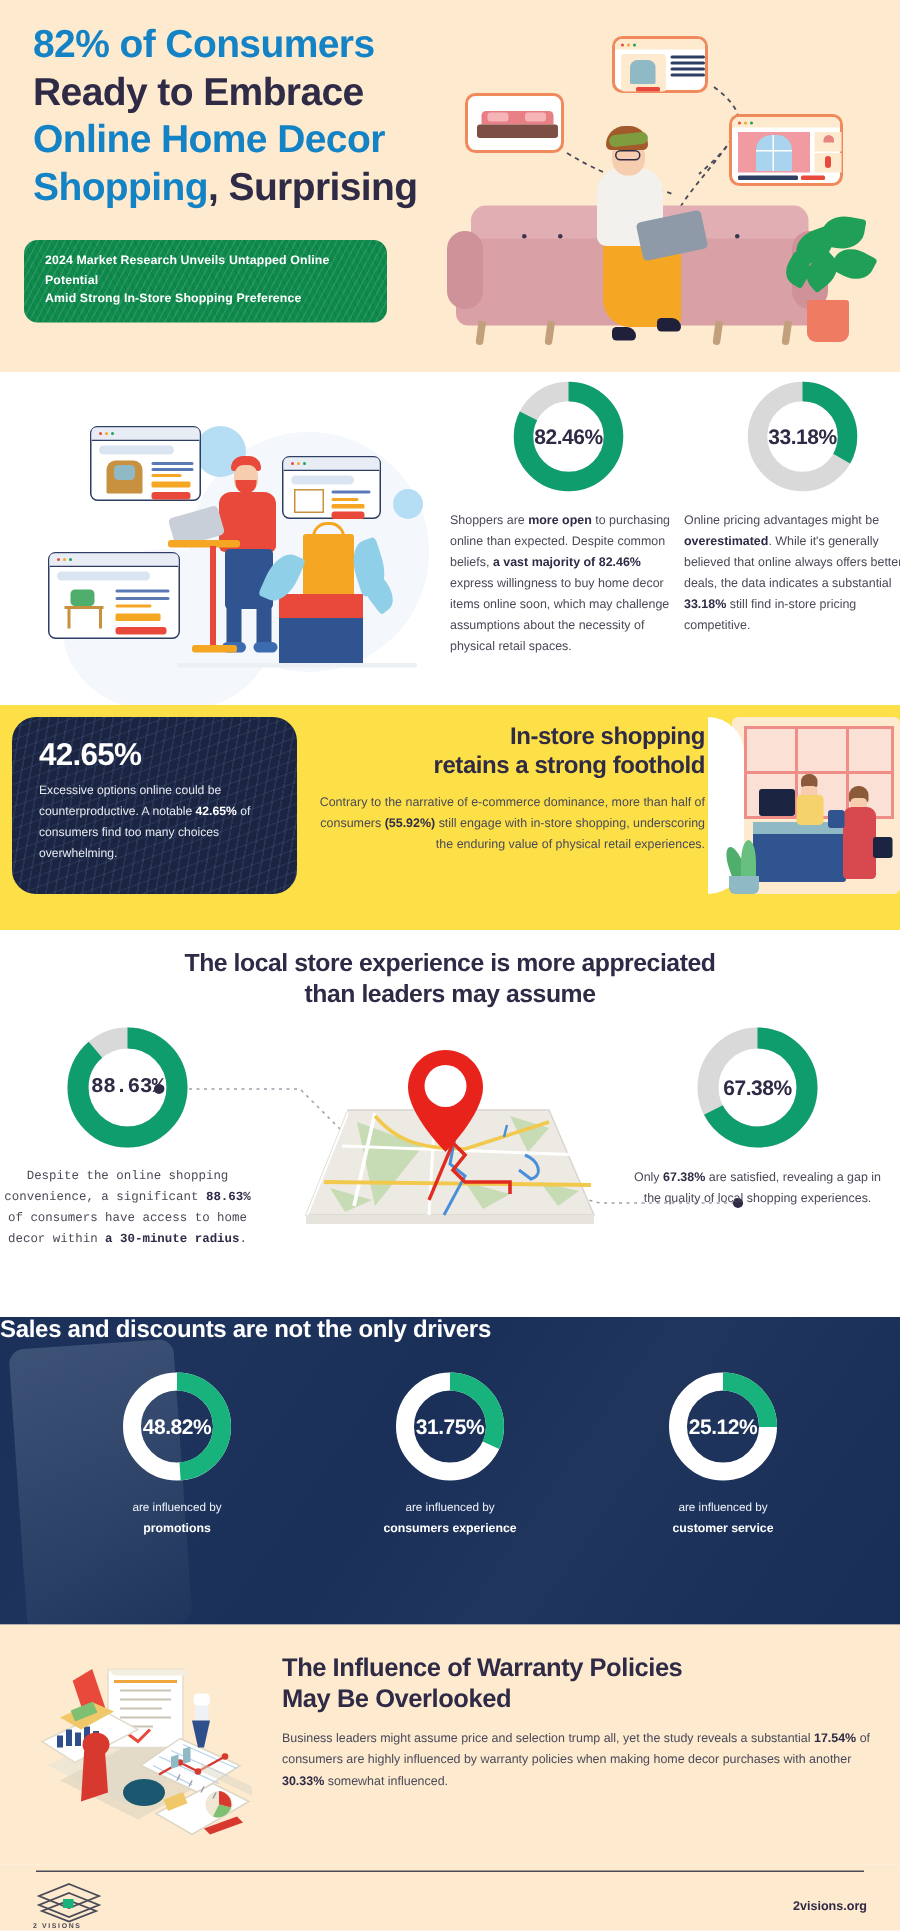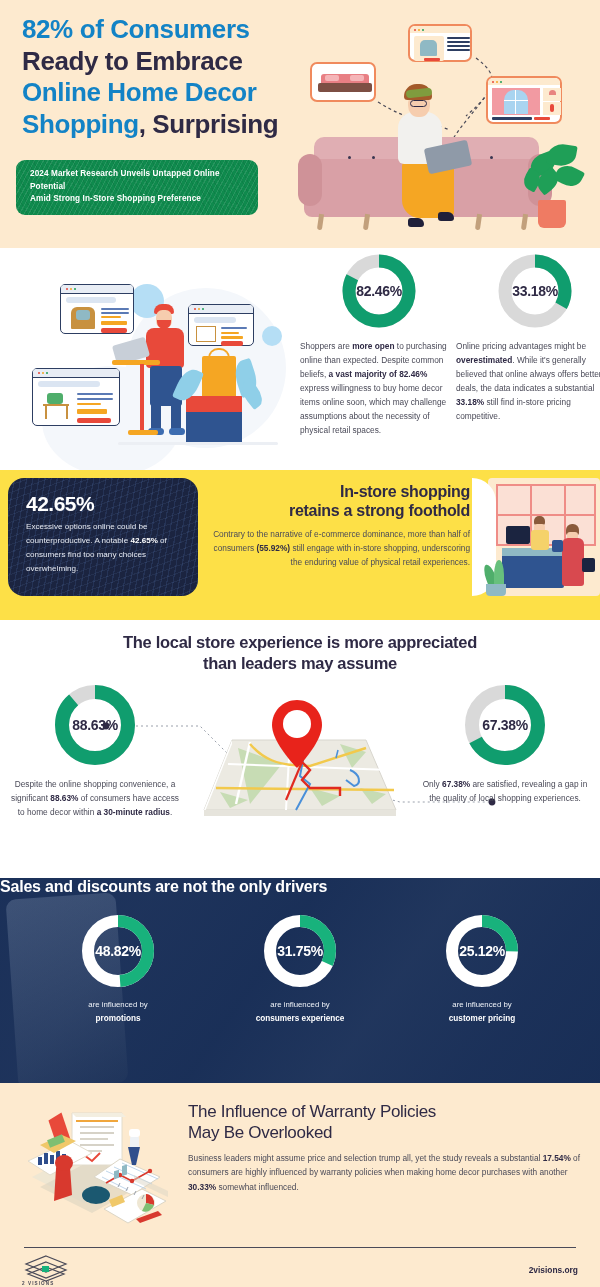--- a/index.html
+++ b/index.html
@@ -166,21 +166,21 @@
   .sec5-row { position:relative; z-index:3; display:flex; justify-content:center; gap: 56px; margin-top: 16px; }
   .sec5-item { width: 126px; text-align:center; }
   .sec5-cap { margin-top: 9px; font-size: 7.8px; color:#eef2f8; line-height:1.55; }
   .sec5-cap b { display:block; font-weight:700; color:#ffffff; font-size:8.2px; margin-top:2px; }
 
   
   .sec6 { position: relative; width: 600px; height: 160px; background: #fdeacf; }
   .warr-ill { position: absolute; left: 10px; top: 8px; width: 165px; height: 145px; }
   .sec6-head {
     position: absolute; left: 188px; top: 18px; width: 395px;
-    font-size: 17px; font-weight: 400; line-height: 1.25; color: #2f2a45; letter-spacing:-0.3px;
+    font-size: 17px; font-weight: 700; line-height: 1.25; color: #2f2a45; letter-spacing:-0.3px;
   }
   .sec6-body {
     position: absolute; left: 188px; top: 68px; width: 395px;
     font-size: 8.3px; line-height: 1.72; color: #4a4a58;
   }
   .sec6-body b { color:#2f2a45; font-weight:700; }
 
   
   .footer { position: relative; width: 600px; height: 46px; background:#fdeacf; }
   .footer-rule { position:absolute; left:24px; top:4px; width:552px; height:1.4px; background:#4a4a58; }
@@ -426,21 +426,21 @@
       <span>than leaders may assume</span>
     </h2>
 
     <svg style="position:absolute; left:0; top:60px;" width="600" height="160">
       <path d="M106,46 L200,46 L258,104" stroke="#9aa0ab" stroke-width="1" fill="none" stroke-dasharray="2,3"></path>
       <path d="M330,104 L400,122 L492,122" stroke="#9aa0ab" stroke-width="1" fill="none" stroke-dasharray="2,3"></path>
       <circle cx="106" cy="46" r="3.4" fill="#2f2a45"></circle>
       <circle cx="492" cy="122" r="3.4" fill="#2f2a45"></circle>
     </svg>
 
-    <div class="donut-col" style="left:10px; top:62px; width:170px;">
+    <div class="donut-col" style="left:0; top:62px; width:170px;font-family:Liberation Mono, monospace;">
       <div class="donut-wrap" style="width:86px; height:86px;">
         <svg width="86" height="86" viewBox="0 0 86 86">
           <circle cx="43" cy="43" r="33" fill="none" stroke="#d9d9d9" stroke-width="14"></circle>
           <circle cx="43" cy="43" r="33" fill="none" stroke="#109d6e" stroke-width="14" stroke-dasharray="183.8 23.6" transform="rotate(-90 43 43)"></circle>
         </svg>
         <div class="donut-label">88.63%</div>
       </div>
       <div class="donut-text" style="text-align:center;">Despite the online shopping convenience, a significant <b>88.63%</b> of consumers have access to home decor within <b>a 30-minute radius</b>.</div>
     </div>
 
@@ -518,21 +518,21 @@
       <div class="sec5-item">
         <div class="donut-wrap" style="width:78px; height:78px;">
           <svg width="78" height="78" viewBox="0 0 78 78">
             <circle cx="39" cy="39" r="30" fill="none" stroke="#ffffff" stroke-width="12"></circle>
             <circle cx="39" cy="39" r="30" fill="none" stroke="#18b27c" stroke-width="12" stroke-dasharray="47.4 141.1" transform="rotate(-90 39 39)"></circle>
           </svg>
           <div class="donut-label white">25.12%</div>
         </div>
         <div class="sec5-cap">
           <span>are influenced by</span>
-          <b>customer pricing</b>
+          <b>customer service</b>
         </div>
       </div>
 
     </div>
   </section>
 
   <section class="sec6">
     <div class="warr-ill">
       <svg width="165" height="145" viewBox="0 0 165 145">
         <polygon points="22,86 76,58 128,82 74,112" fill="#efe7d3"></polygon>

